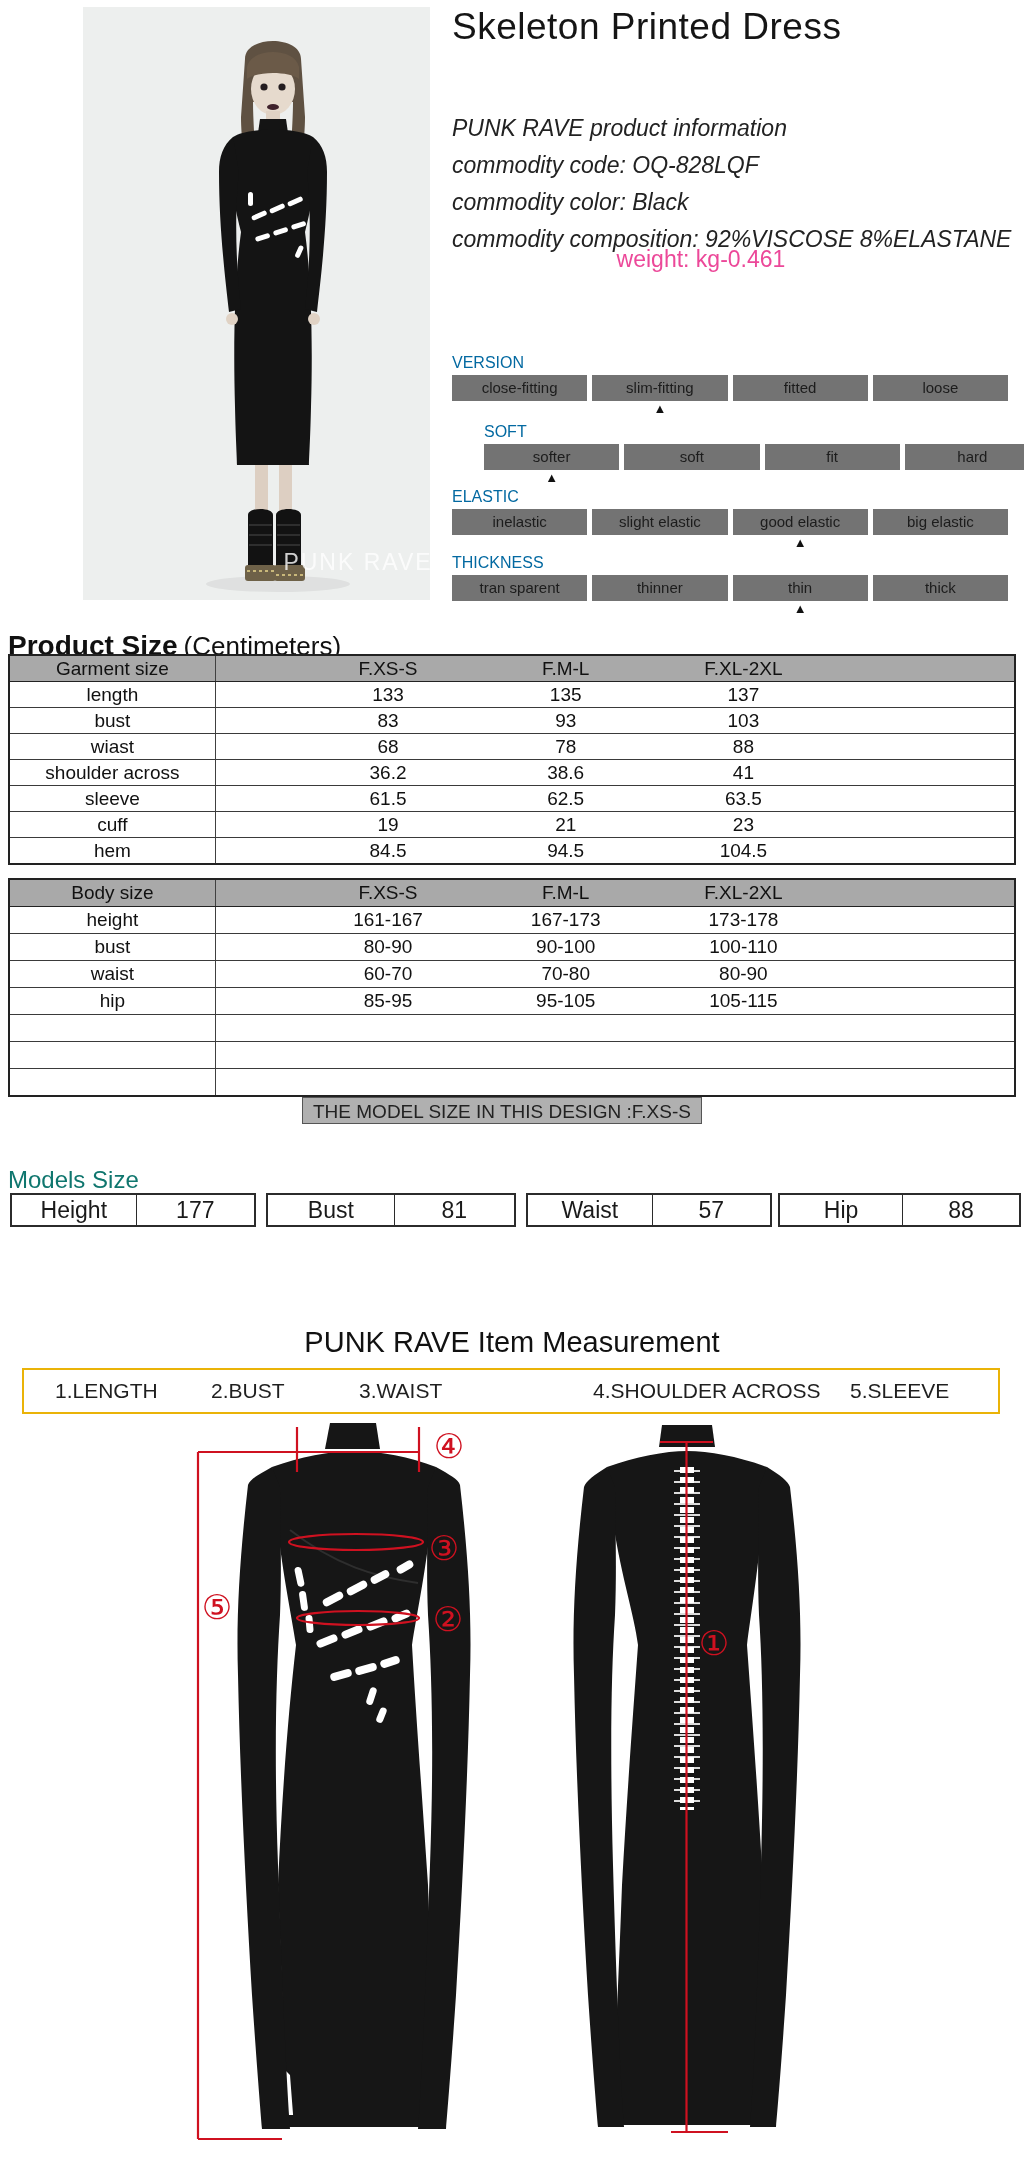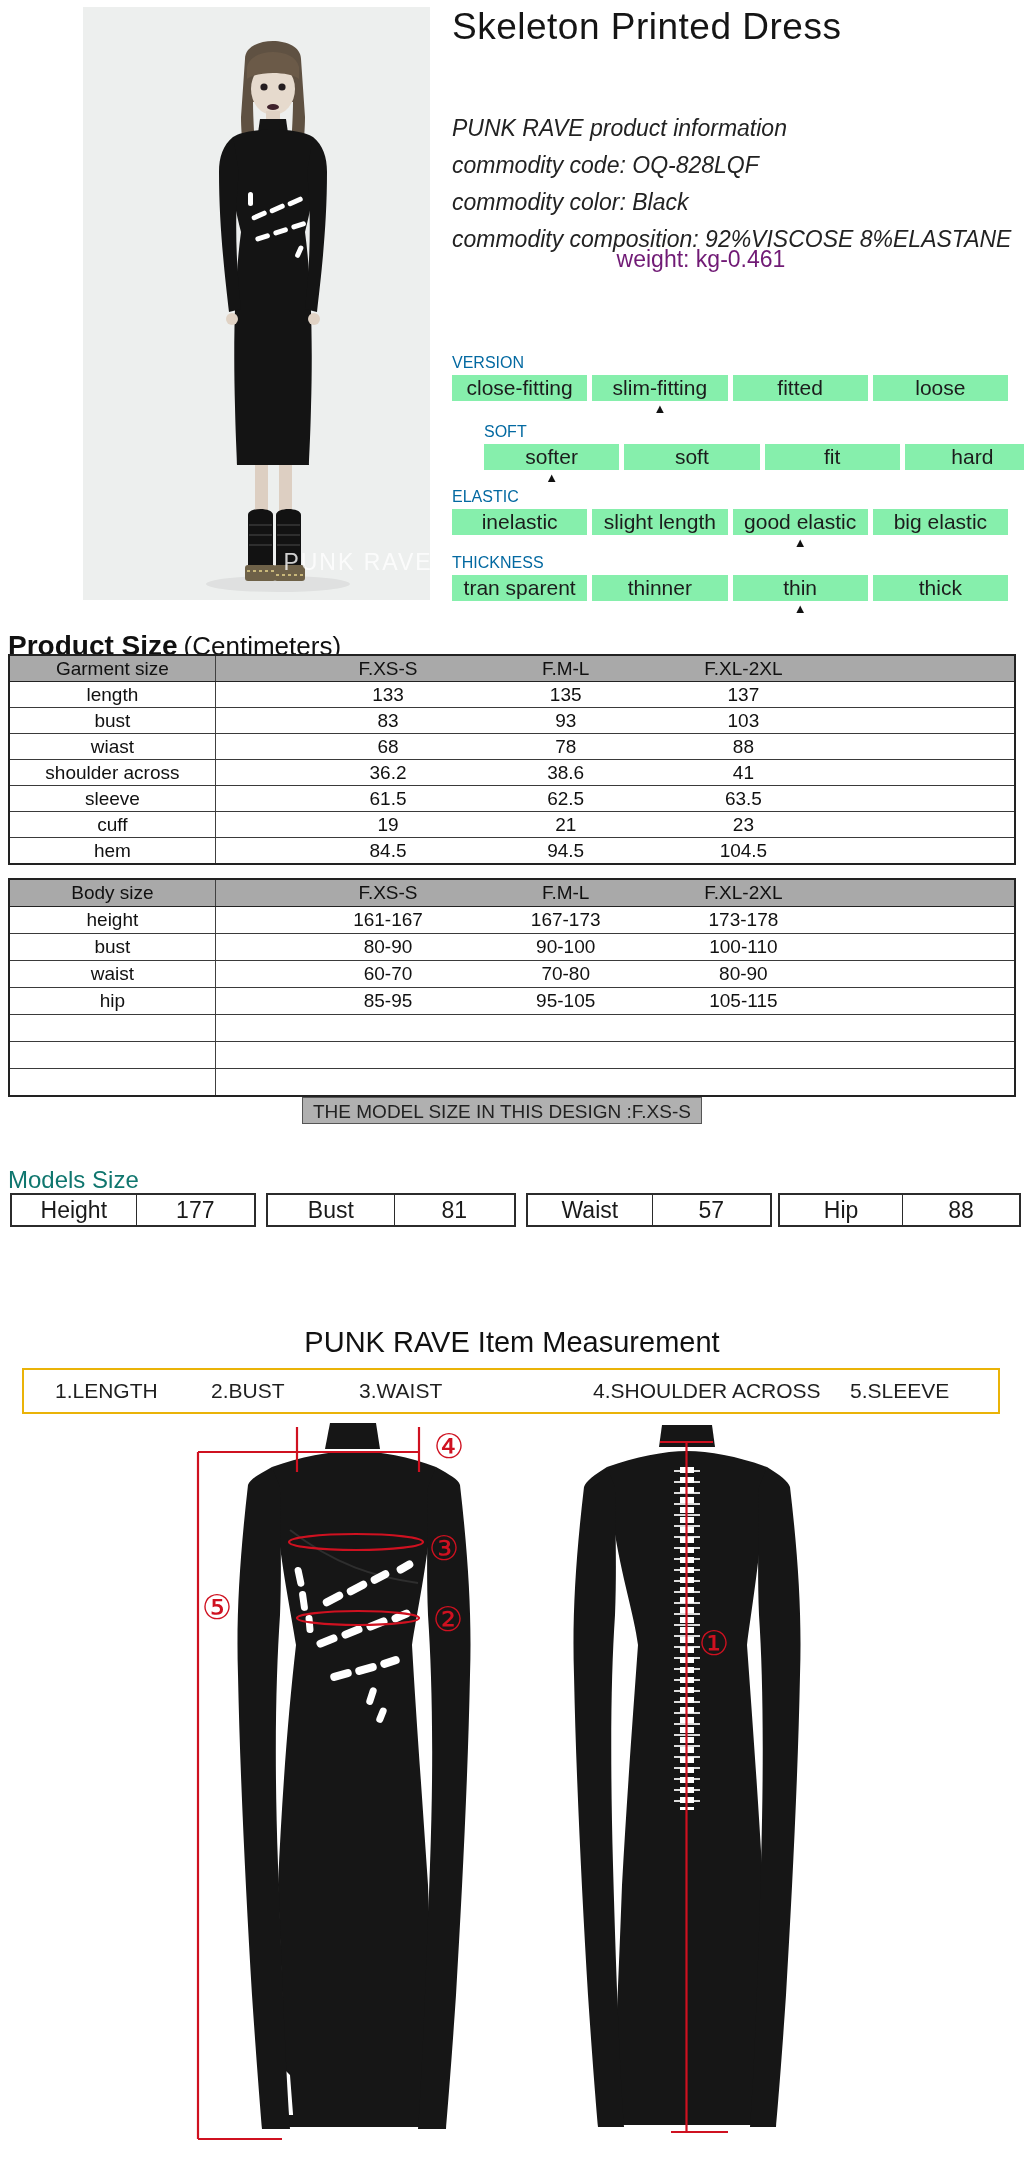--- a/index.html
+++ b/index.html
@@ -5,26 +5,26 @@
   html,body{margin:0;padding:0;background:#fff;}
   body{font-family:"Liberation Sans","DejaVu Sans",sans-serif;color:#111;}
   #page{position:relative;width:1024px;height:2176px;background:#fff;overflow:hidden;}
 
   
   #photo{position:absolute;left:83px;top:7px;width:347px;height:424px;}
 
   
   #title{position:absolute;left:452px;top:6px;font-size:37px;color:#151515;letter-spacing:0.5px;}
   #info{position:absolute;left:452px;top:110px;font-size:23px;color:#222;line-height:37px;font-style:italic;}
-  #weight{position:absolute;left:452px;top:246px;width:556px;text-align:center;padding-right:58px;box-sizing:border-box;font-size:23px;color:#701a75;}
+  #weight{position:absolute;left:452px;top:246px;width:556px;text-align:center;padding-right:58px;box-sizing:border-box;font-size:23px;color:#ec4899;}
 
   .strip{position:absolute;left:452px;width:556px;}
   .strip .strip-label{font-size:16px;color:#0369a1;height:22px;line-height:22px;margin-bottom:1px;}
   .strip .opts{display:grid;grid-template-columns:1fr 1fr 1fr 1fr;column-gap:5px;}
-  .strip .opt{background:#86efac;height:26px;line-height:26px;text-align:center;font-size:21px;color:#1c1c1c;}
+  .strip .opt{background:#737373;height:26px;line-height:26px;text-align:center;font-size:15px;color:#1c1c1c;}
   .strip .marks{display:grid;grid-template-columns:1fr 1fr 1fr 1fr;column-gap:5px;}
   .strip .marker-slot{height:16px;line-height:15px;text-align:center;font-size:13px;color:#111;}
 
   
   #size-heading{position:absolute;left:8px;top:630px;font-size:26px;}
   #size-heading b{font-size:28px;font-weight:bold;margin-right:6px;}
   .sizetable{position:absolute;left:8px;width:1008px;border:2px solid #222;box-sizing:border-box;}
   .srow{display:grid;grid-template-columns:20.5% 8.3% 17.7% 17.7% 17.7% 1fr;border-bottom:1px solid #3a3a3a;}
   .srow:last-child{border-bottom:none;}
   .srow.head{background:#a9a9a9;border-bottom:1.5px solid #222;}
@@ -149,21 +149,21 @@
         <div class="marker-slot"></div>
         <div class="marker-slot"></div>
         <div class="marker-slot"></div>
       </div>
   </div>
 
   <div class="strip" style="top:486px;">
     <div class="strip-label">ELASTIC</div>
     <div class="opts">
       <div class="opt">inelastic</div>
-      <div class="opt">slight length</div>
+      <div class="opt">slight elastic</div>
       <div class="opt">good elastic</div>
       <div class="opt">big elastic</div>
     </div>
     <div class="marks">
         <div class="marker-slot"></div>
         <div class="marker-slot"></div>
         <div class="marker-slot">▲</div>
         <div class="marker-slot"></div>
       </div>
   </div>

